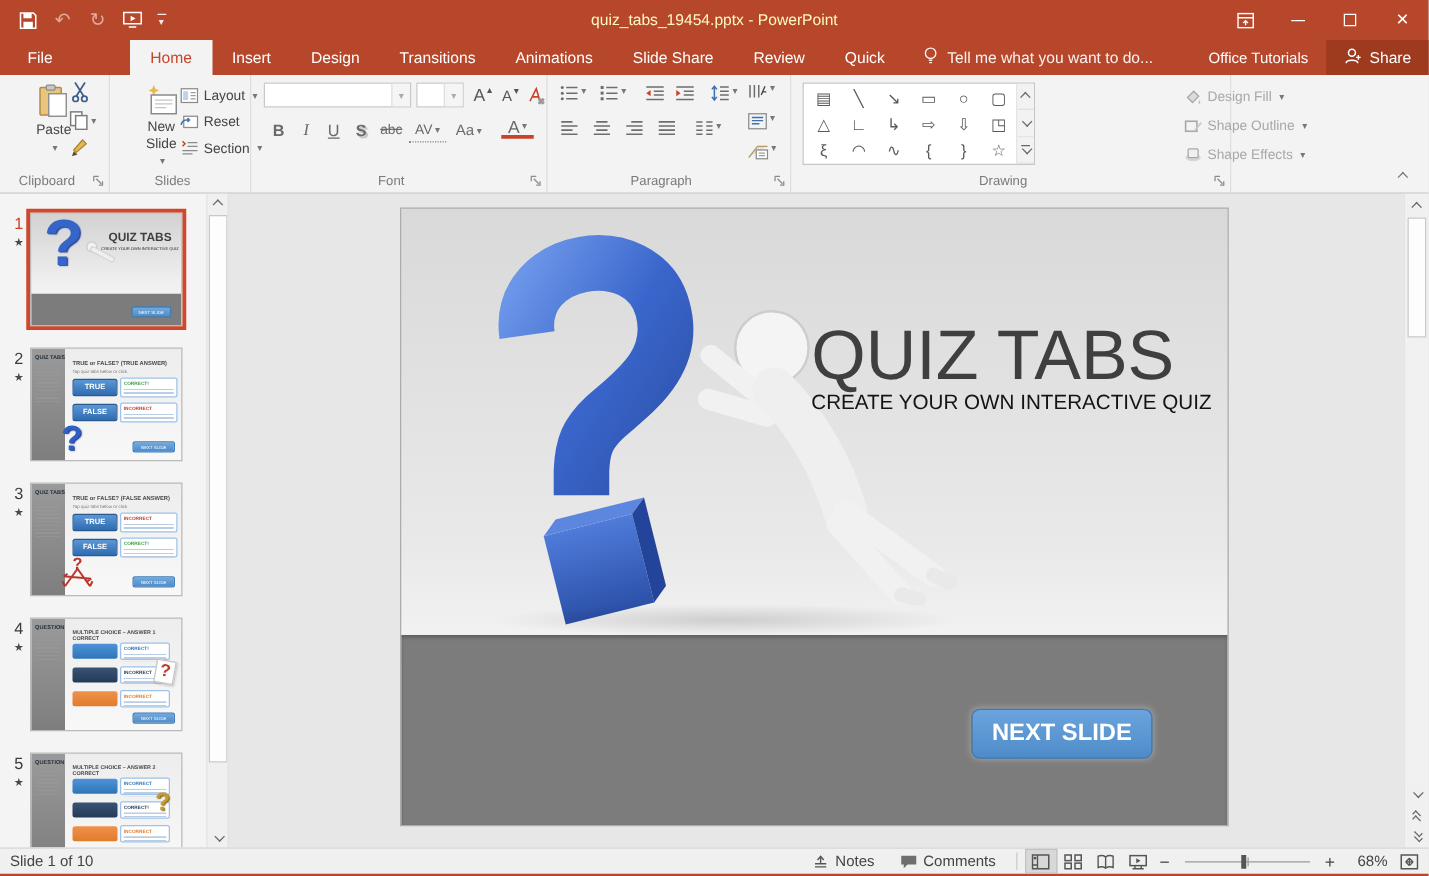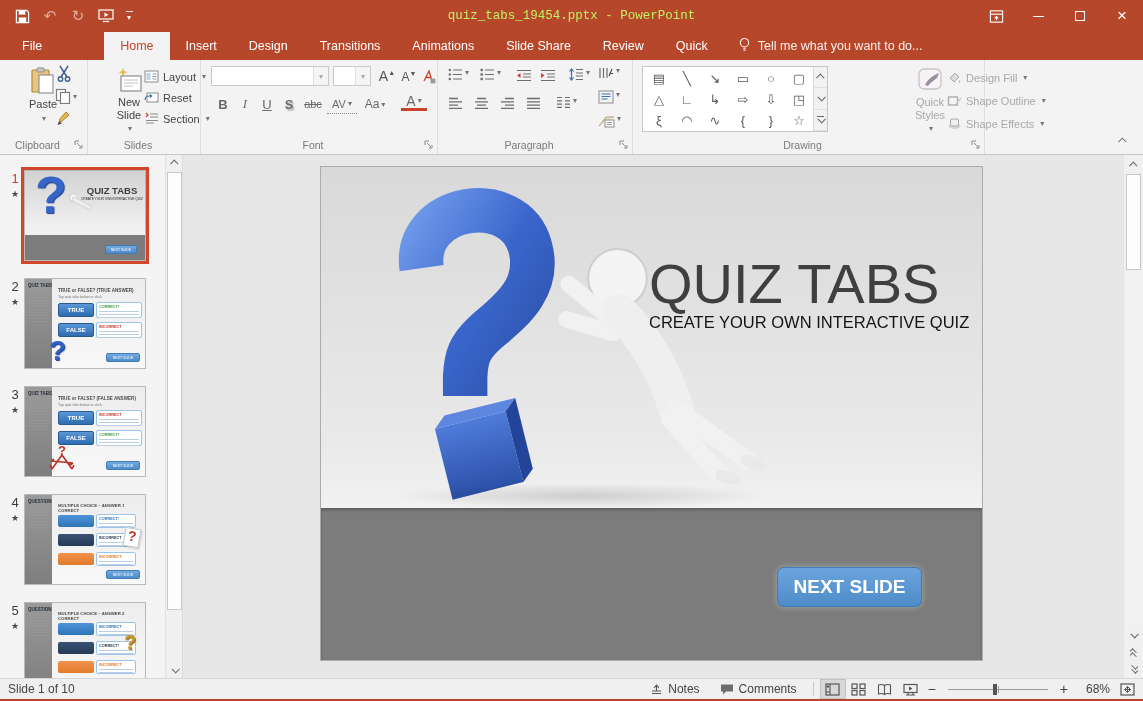--- a/index.html
+++ b/index.html
@@ -6,21 +6,21 @@
   html,body { width:1143px; height:701px; overflow:hidden; }
   body { font-family:"Liberation Sans", sans-serif; position:relative; background:#E7E7E7; }
 
   
   #titlebar { position:absolute; left:0; top:0; width:1143px; height:32px; background:#B7472A; display:flex; align-items:center; color:#fff; }
   .qat { display:flex; align-items:center; gap:4px; padding-left:10px; }
   .qat-btn { width:24px; height:24px; display:flex; align-items:center; justify-content:center; font-size:15px; color:rgba(255,255,255,.92); }
   .qat-btn.dim { color:rgba(255,255,255,.55); }
   .qat-caret { width:14px; height:14px; display:flex; flex-direction:column; align-items:center; justify-content:center; color:rgba(255,255,255,.9); font-size:8px; }
   .qat-caret::before { content:""; width:7px; border-top:1px solid rgba(255,255,255,.9); margin-bottom:1px; }
-  .tb-title { position:absolute; left:50%; transform:translateX(-50%); font-size:12.5px; color:#bef264; white-space:nowrap;font-family:Liberation Mono, monospace; }
+  .tb-title { position:absolute; left:50%; transform:translateX(-50%); font-size:12.5px; color:#fef9c3; white-space:nowrap; }
   .win-ctrls { margin-left:auto; display:flex; height:32px; }
   .win-btn { width:42px; height:32px; display:flex; align-items:center; justify-content:center; color:#fff; font-size:14px; }
   .maxbox { width:10px; height:10px; border:1px solid #fff; display:block; }
   .minbar { width:11px; height:1px; background:#fff; display:block; }
 
   
   #tabrow { position:absolute; left:0; top:32px; width:1143px; height:28px; background:#B7472A; display:flex; align-items:stretch; color:#fff; }
   .tab { padding:0 16px; font-size:12.5px; display:flex; align-items:center; white-space:nowrap; }
   .tab.file { padding:0 22px; }
   .tab.active { background:#F3F3F3; color:#C8442B;margin-left:40px; }
@@ -148,20 +148,33 @@
   <span class="tab">Quick</span>
   <span class="tellme">
     <span>
       <svg width="13" height="15" viewBox="0 0 14 16">
           <circle cx="7" cy="6" r="4.5" fill="none" stroke="rgba(255,255,255,.92)" stroke-width="1.2"></circle>
           <path d="M5.5 12 h3 M5.8 14 h2.4" stroke="rgba(255,255,255,.92)" stroke-width="1.2"></path>
         </svg>
     </span>
     <span>Tell me what you want to do...</span>
   </span>
+  <div class="tabrow-right">
+    <span class="account-name">Office Tutorials</span>
+    <span class="share-btn">
+      <span>
+        <svg width="15" height="14" viewBox="0 0 16 15">
+            <circle cx="7" cy="4.5" r="3" fill="none" stroke="#fff" stroke-width="1.3"></circle>
+            <path d="M2 13.5 c0-3.3 10-3.3 10 0" fill="none" stroke="#fff" stroke-width="1.3"></path>
+            <path d="M12.5 6.5 v4 M10.5 8.5 h4" stroke="#fff" stroke-width="1.2"></path>
+          </svg>
+      </span>
+      <span>Share</span>
+    </span>
+  </div>
 </div>
 
 <div id="ribbon">
 
   <div class="rgroup" style="left:0;width:88px;">
     <div class="bigbtn dd" style="position:absolute;left:8px;top:2px;width:44px;">
       <svg width="26" height="28" viewBox="0 0 26 28">
           <rect x="2" y="3" width="17" height="22" rx="1" fill="#E9C47E" stroke="#B48A45" stroke-width="1.2"></rect>
           <rect x="7" y="1" width="7" height="4" rx="1" fill="#C9C9C9" stroke="#8B8B8B"></rect>
           <rect x="9" y="8" width="14" height="18" fill="#fff" stroke="#8B8B8B" stroke-width="1.1"></rect>
@@ -381,27 +394,20 @@
           </span>
         <span class="sbtn">
             <span class="chev-dn"></span>
           </span>
         <span class="sbtn" style="flex-direction:column;">
             <span style="width:7px;border-top:1.4px solid #666;"></span>
             <span class="chev-dn"></span>
           </span>
       </div>
     </div>
-    <div class="bigbtn dd gray" style="position:absolute;left:258px;top:2px;width:52px;">
-      <svg width="30" height="26" viewBox="0 0 30 26">
-          <rect x="4" y="2" width="22" height="20" rx="5" fill="#F6F2F6" stroke="#C9C2C9" stroke-width="1.3"></rect>
-          <path d="M10 18 C14 10 20 8 24 6 l-2 5 c-3 2 -7 5 -9 8 z" fill="#9A8FA0"></path>
-        </svg>
-      <span>Quick Styles</span>
-    </div>
     <div class="smallbtn dd gray" style="position:absolute;left:314px;top:7px;white-space:nowrap;">
       <svg width="15" height="13" viewBox="0 0 15 13">
           <path d="M3 7 L8 2 l4 4 -5 5 z" fill="#DCDCDC" stroke="#A8A8A8"></path>
           <path d="M12.5 9 c1 1.5 1 3 0 3 s-1 -1.5 0 -3" fill="#BEBEBE"></path>
         </svg>
       <span>Design Fill</span>
     </div>
     <div class="smallbtn dd gray" style="position:absolute;left:314px;top:30px;white-space:nowrap;">
       <svg width="15" height="13" viewBox="0 0 15 13">
           <rect x="1.5" y="3" width="9" height="8" fill="none" stroke="#A8A8A8" stroke-width="1.3"></rect>

